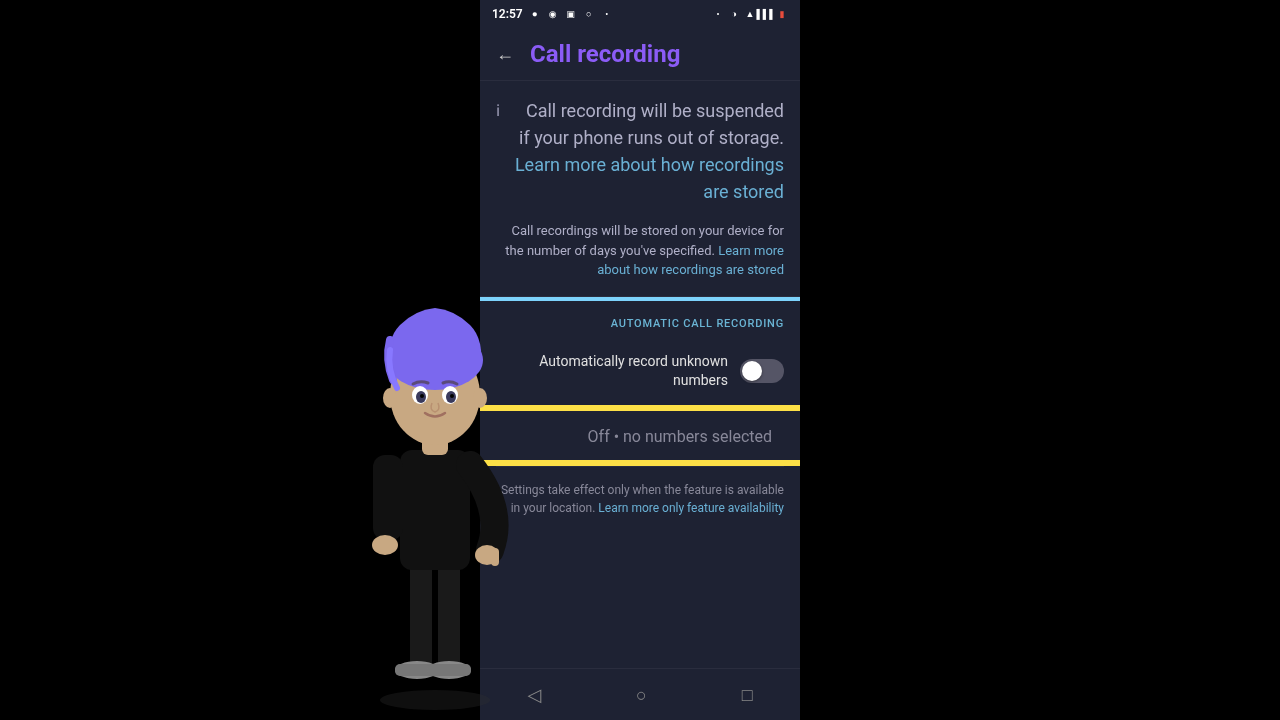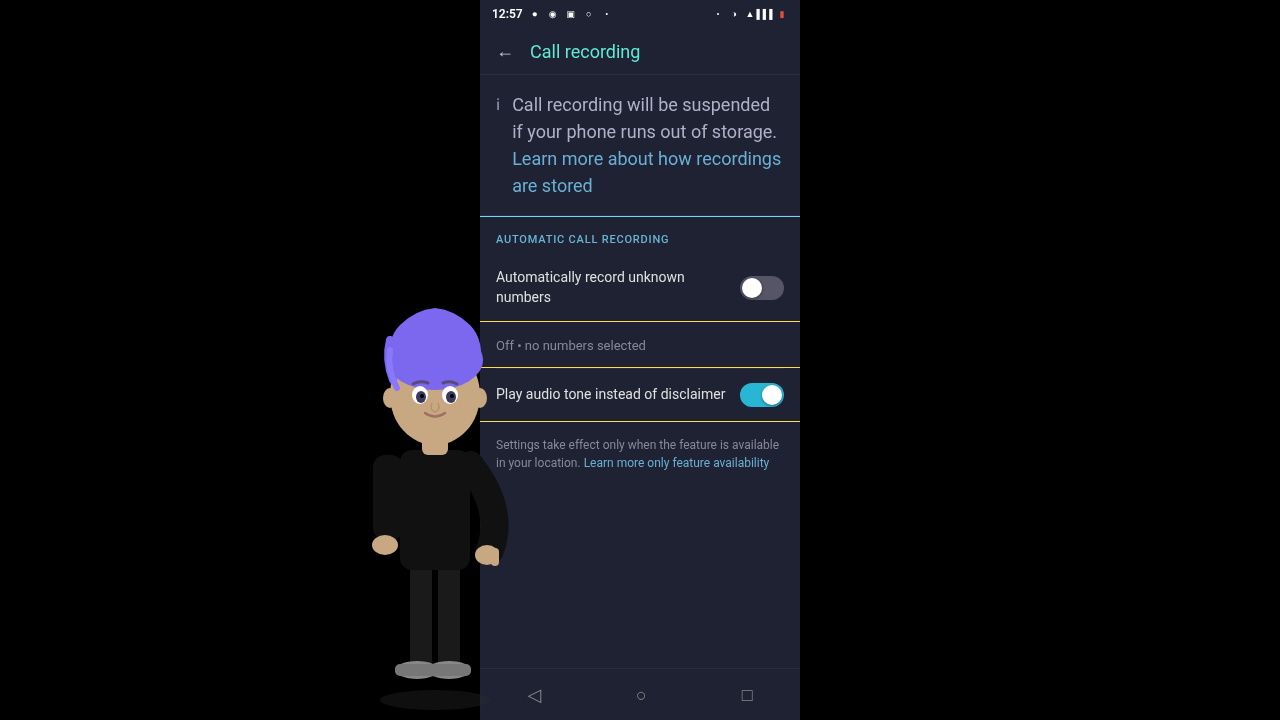--- a/index.html
+++ b/index.html
@@ -16,20 +16,21 @@
     }
 
     .phone-frame {
       width: 320px;
       height: 720px;
       background: #1a1a2e;
       position: relative;
       overflow: hidden;
       display: flex;
       flex-direction: column;
+      text-align: right;
     }
 
     
     .status-bar {
       background: #1e2233;
       padding: 6px 12px;
       display: flex;
       justify-content: space-between;
       align-items: center;
       font-size: 11px;
@@ -77,23 +78,23 @@
 
     .back-btn {
       color: #ccc;
       font-size: 18px;
       cursor: pointer;
       display: flex;
       align-items: center;
     }
 
     .header-title {
-      color: #5eead4;
-      font-size: 18px;
-      font-weight: 400;
+      color: #8b5cf6;
+      font-size: 24px;
+      font-weight: 700;
     }
 
     
     .content {
       flex: 1;
       background: #1e2233;
       overflow-y: auto;
       padding: 0;
     }
 
@@ -135,47 +136,47 @@
       padding-top: 0;
     }
 
     
     .section-header {
       padding: 16px 16px 8px 16px;
       color: #6ab4d4;
       font-size: 11px;
       font-weight: 500;
       letter-spacing: 0.8px;
-      border-top: 1px solid #7dd3fc;
+      border-top: 4px solid #7dd3fc;
     }
 
     
     .setting-item {
       padding: 14px 16px;
       display: flex;
       justify-content: space-between;
       align-items: center;
-      border-bottom: 1px solid #fde047;
+      border-bottom: 6px solid #fde047;
       cursor: pointer;
     }
 
     .setting-text {
       flex: 1;
       padding-right: 12px;
     }
 
     .setting-title {
       color: #e0e0e0;
       font-size: 14px;
       line-height: 1.4;
     }
 
     .setting-subtitle {
       color: #888899;
-      font-size: 13px;
+      font-size: 16px;
       margin-top: 2px;
     }
 
     
     .toggle {
       width: 44px;
       height: 24px;
       border-radius: 12px;
       position: relative;
       flex-shrink: 0;
@@ -336,20 +337,25 @@
 
       <div class="info-section">
         <div class="info-row">
           <span class="info-icon">ℹ</span>
           <div class="info-text">
             <span>Call recording will be suspended if your phone runs out of storage.</span>
             <span> </span>
             <a class="info-link" href="#">Learn more about how recordings are stored</a>
           </div>
         </div>
+        <div class="info-text-2">
+          <span>Call recordings will be stored on your device for the number of days you've specified.</span>
+          <span> </span>
+          <a class="info-link" href="#">Learn more about how recordings are stored</a>
+        </div>
       </div>
 
       <div class="section-header">AUTOMATIC CALL RECORDING</div>
 
       <div class="setting-item">
         <div class="setting-text">
           <div class="setting-title">Automatically record unknown numbers</div>
         </div>
         <div class="toggle off">
           <div class="toggle-knob"></div>
@@ -357,28 +363,20 @@
       </div>
 
       <div class="setting-item">
         <div class="setting-text">
           <div class="setting-subtitle">Off • no numbers selected</div>
         </div>
       </div>
 
       <div class="divider"></div>
 
-      <div class="setting-item">
-        <div class="setting-text">
-          <div class="setting-title">Play audio tone instead of disclaimer</div>
-        </div>
-        <div class="toggle on">
-          <div class="toggle-knob"></div>
-        </div>
-      </div>
 
       <div class="footer-info">
         <span>Settings take effect only when the feature is available in your location.</span>
         <span> </span>
         <a class="info-link" href="#">Learn more only feature availability</a>
       </div>
 
     </div>
 
     <div class="nav-bar">

